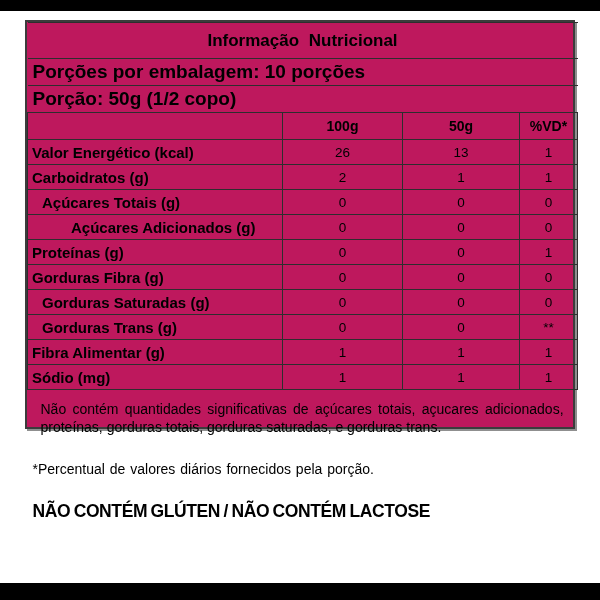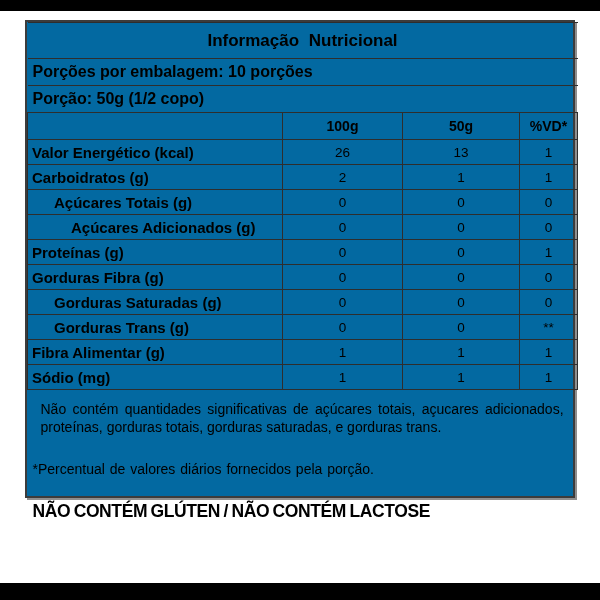--- a/index.html
+++ b/index.html
@@ -5,34 +5,34 @@
   html,body{margin:0;padding:0;}
   body{
     width:600px;height:600px;position:relative;background:#ffffff;overflow:hidden;
     font-family:"Liberation Sans","DejaVu Sans",sans-serif;color:#000;
   }
   .black-bar{position:absolute;left:0;width:600px;background:#000;}
   .black-bar.top{top:0;height:11px;}
   .black-bar.bottom{bottom:0;height:17px;}
 
   .label-box{
-    position:absolute;left:25px;top:20px;width:550px;height:478px;
-    border:2px solid #3c3c3c;background:#0369a1;box-sizing:border-box;
+    position:absolute;left:25px;top:20px;width:550px;height:409px;
+    border:2px solid #3c3c3c;background:#be185d;box-sizing:border-box;
     box-shadow:2px 2px 0 #8f8f8f;
   }
   table{border-collapse:collapse;width:100%;table-layout:fixed;}
   td,th{border:1.5px solid #2e2e2e;padding:0 4px;box-sizing:border-box;overflow:hidden;white-space:nowrap;}
   tr.no-vsep td{border-left:none;border-right:none;}
   .title-row td{height:36px;text-align:center;font-weight:bold;font-size:17px;word-spacing:5px;}
-  .serv-row td{height:27px;font-weight:bold;font-size:16px;text-align:left;padding-left:5px;}
+  .serv-row td{height:27px;font-weight:bold;font-size:19px;text-align:left;padding-left:5px;}
   .head-row td{height:27px;font-weight:bold;font-size:14px;text-align:center;}
   .data-row td{height:25px;font-size:13.5px;text-align:center;}
   .data-row td.lbl{font-weight:bold;font-size:15px;text-align:left;}
   .lbl.ind0{}
-  .lbl.ind1{padding-left:26px;}
+  .lbl.ind1{padding-left:14px;}
   .lbl.ind2{padding-left:43px;}
   .foot-row td{
     height:158px;vertical-align:top;text-align:left;white-space:normal;
     padding:2px 6px 0 5px;font-size:14px;border-bottom:none;
   }
   .note-insig{margin:8px;text-align:justify;line-height:1.3;}
   .note-pct{margin:24px 0 0 0;line-height:1.3;word-spacing:1px;}
   .claim{margin:22px 0 2px 0;font-weight:bold;font-size:17.5px;letter-spacing:-0.4px;word-spacing:-1px;}
 </style>
 </head>

